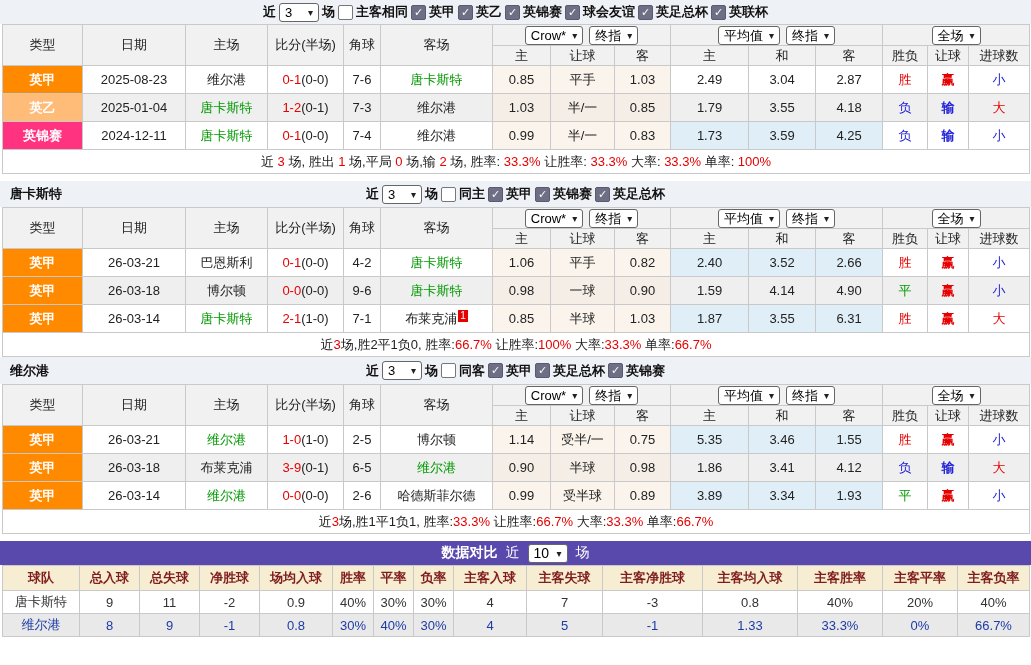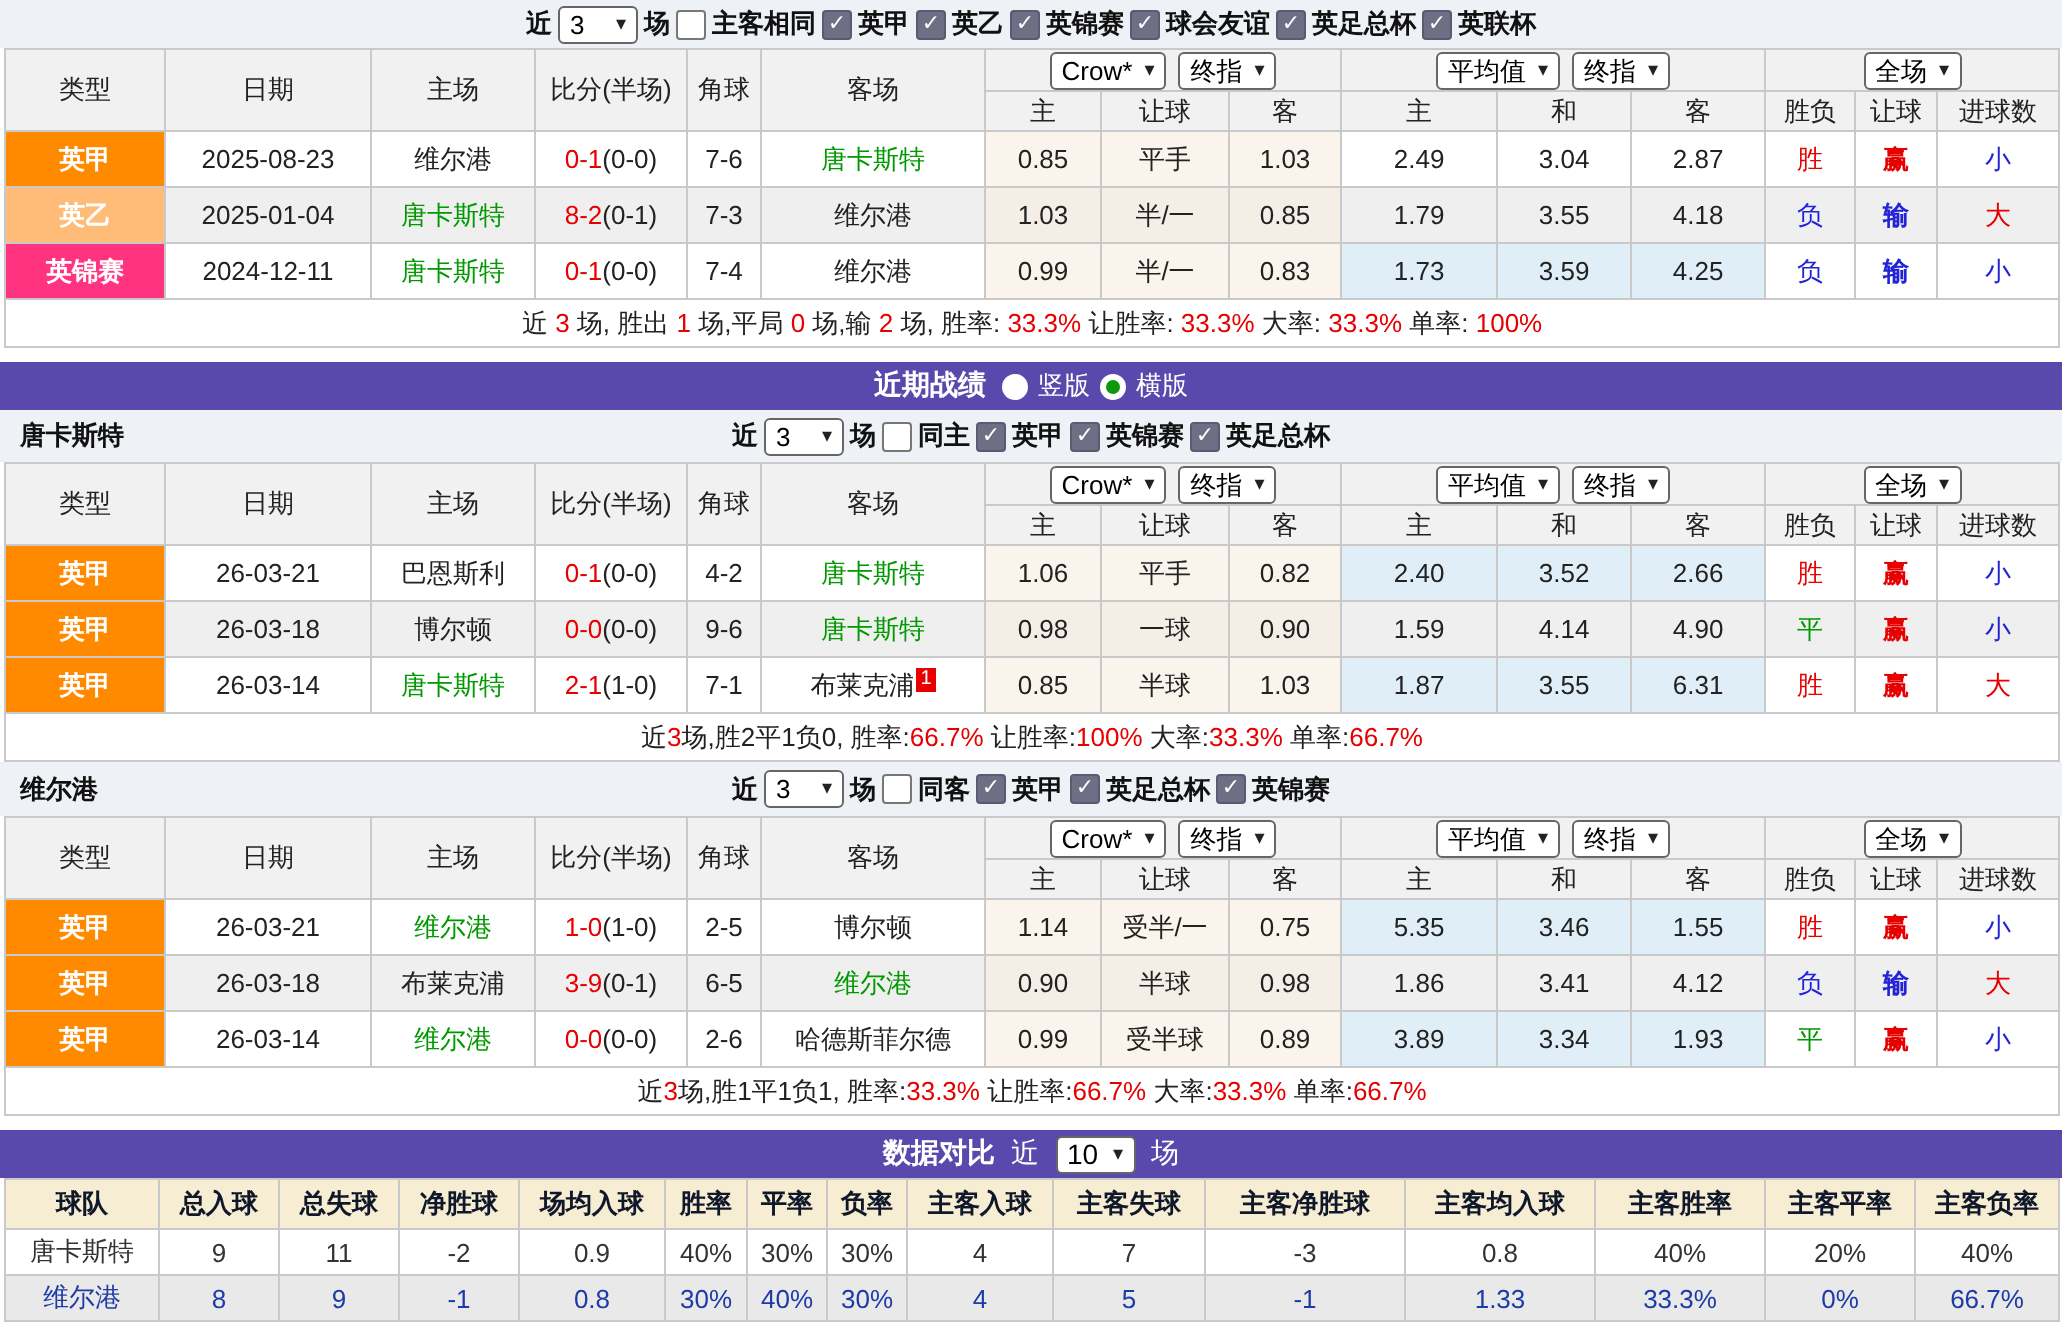--- a/index.html
+++ b/index.html
@@ -47,21 +47,21 @@
   tfoot td{height:23px;background:#fff;border:1px solid #c9c9c9;text-align:center;}
   .c-red{color:#e60000;}
   .c-blue{color:#2222d6;}
   .c-green{color:#009900;}
   .c-dark{color:#222;}
   .bold{font-weight:bold;}
   .bdg{display:inline-block;background:#e60000;color:#fff;font-size:10px;line-height:12px;padding:0 2px;vertical-align:top;margin-left:1px;}
   .thsel{display:inline-flex;gap:6px;justify-content:center;}
 
   
-  .cmp thead th{background:#f7edd2;color:#0f172a;font-weight:bold;height:24px;}
+  .cmp thead th{background:#f7edd2;color:#7f1d1d;font-weight:bold;height:24px;}
   .cmp tbody td{height:22px;}
   .cmp tbody tr.r0 td{color:#333;background:#fff;}
   .cmp tbody tr.r1 td{color:#1d3ba6;background:#e9e9e9;}
   .gap{height:7px;background:#fff;}
 </style>
 </head>
 <body>
 
 <div class="page">
 
@@ -171,21 +171,21 @@
             <td class="">3.04</td>
             <td class="">2.87</td>
             <td class="c-red">胜</td>
             <td class="c-red bold">赢</td>
             <td class="c-blue">小</td>
           </tr>
           <tr class="alt">
             <td class="type" style="background:#ffbb78">英乙</td>
             <td>2025-01-04</td>
             <td class="c-green">唐卡斯特</td>
-            <td><span class="c-red">8-2</span><span class="c-dark">(0-1)</span></td>
+            <td><span class="c-red">1-2</span><span class="c-dark">(0-1)</span></td>
             <td>7-3</td>
             <td class="c-dark">维尔港</td>
             <td class="asian">1.03</td>
             <td class="asian">半/一</td>
             <td class="asian">0.85</td>
             <td class="euroblue">1.79</td>
             <td class="euroblue">3.55</td>
             <td class="euroblue">4.18</td>
             <td class="c-blue">负</td>
             <td class="c-blue bold">输</td>
@@ -212,29 +212,20 @@
         <tfoot>
           <tr>
             <td colspan="15"><span class="c-dark">近 </span><span class="c-red">3</span><span class="c-dark"> 场, 胜出 </span><span class="c-red">1</span><span class="c-dark"> 场,平局 </span><span class="c-red">0</span><span class="c-dark"> 场,输 </span><span class="c-red">2</span><span class="c-dark"> 场, 胜率: </span><span class="c-red">33.3%</span><span class="c-dark"> 让胜率: </span><span class="c-red">33.3%</span><span class="c-dark"> 大率: </span><span class="c-red">33.3%</span><span class="c-dark"> 单率: </span><span class="c-red">100%</span></td>
           </tr>
         </tfoot>
       </table>
     </div>
 
   <div class="gap"></div>
 
-  <div class="pbar" style="height:24px;">
-    <span class="pbar-title">近期战绩</span>
-    <span class="rgrp">
-      <span class="rad"></span>
-      <span class="rad-label">竖版</span>
-      <span class="rad on"></span>
-      <span class="rad-label">横版</span>
-    </span>
-  </div>
 
   <div class="filterrow" style="min-height:24px;" id="home-filter">
       <span class="teamtag">唐卡斯特</span>
       <span class="flt">
         <span>近</span>
         <span class="sel">
           <span>3</span>
           <span class="arr">▾</span>
         </span>
         <span>场</span>

